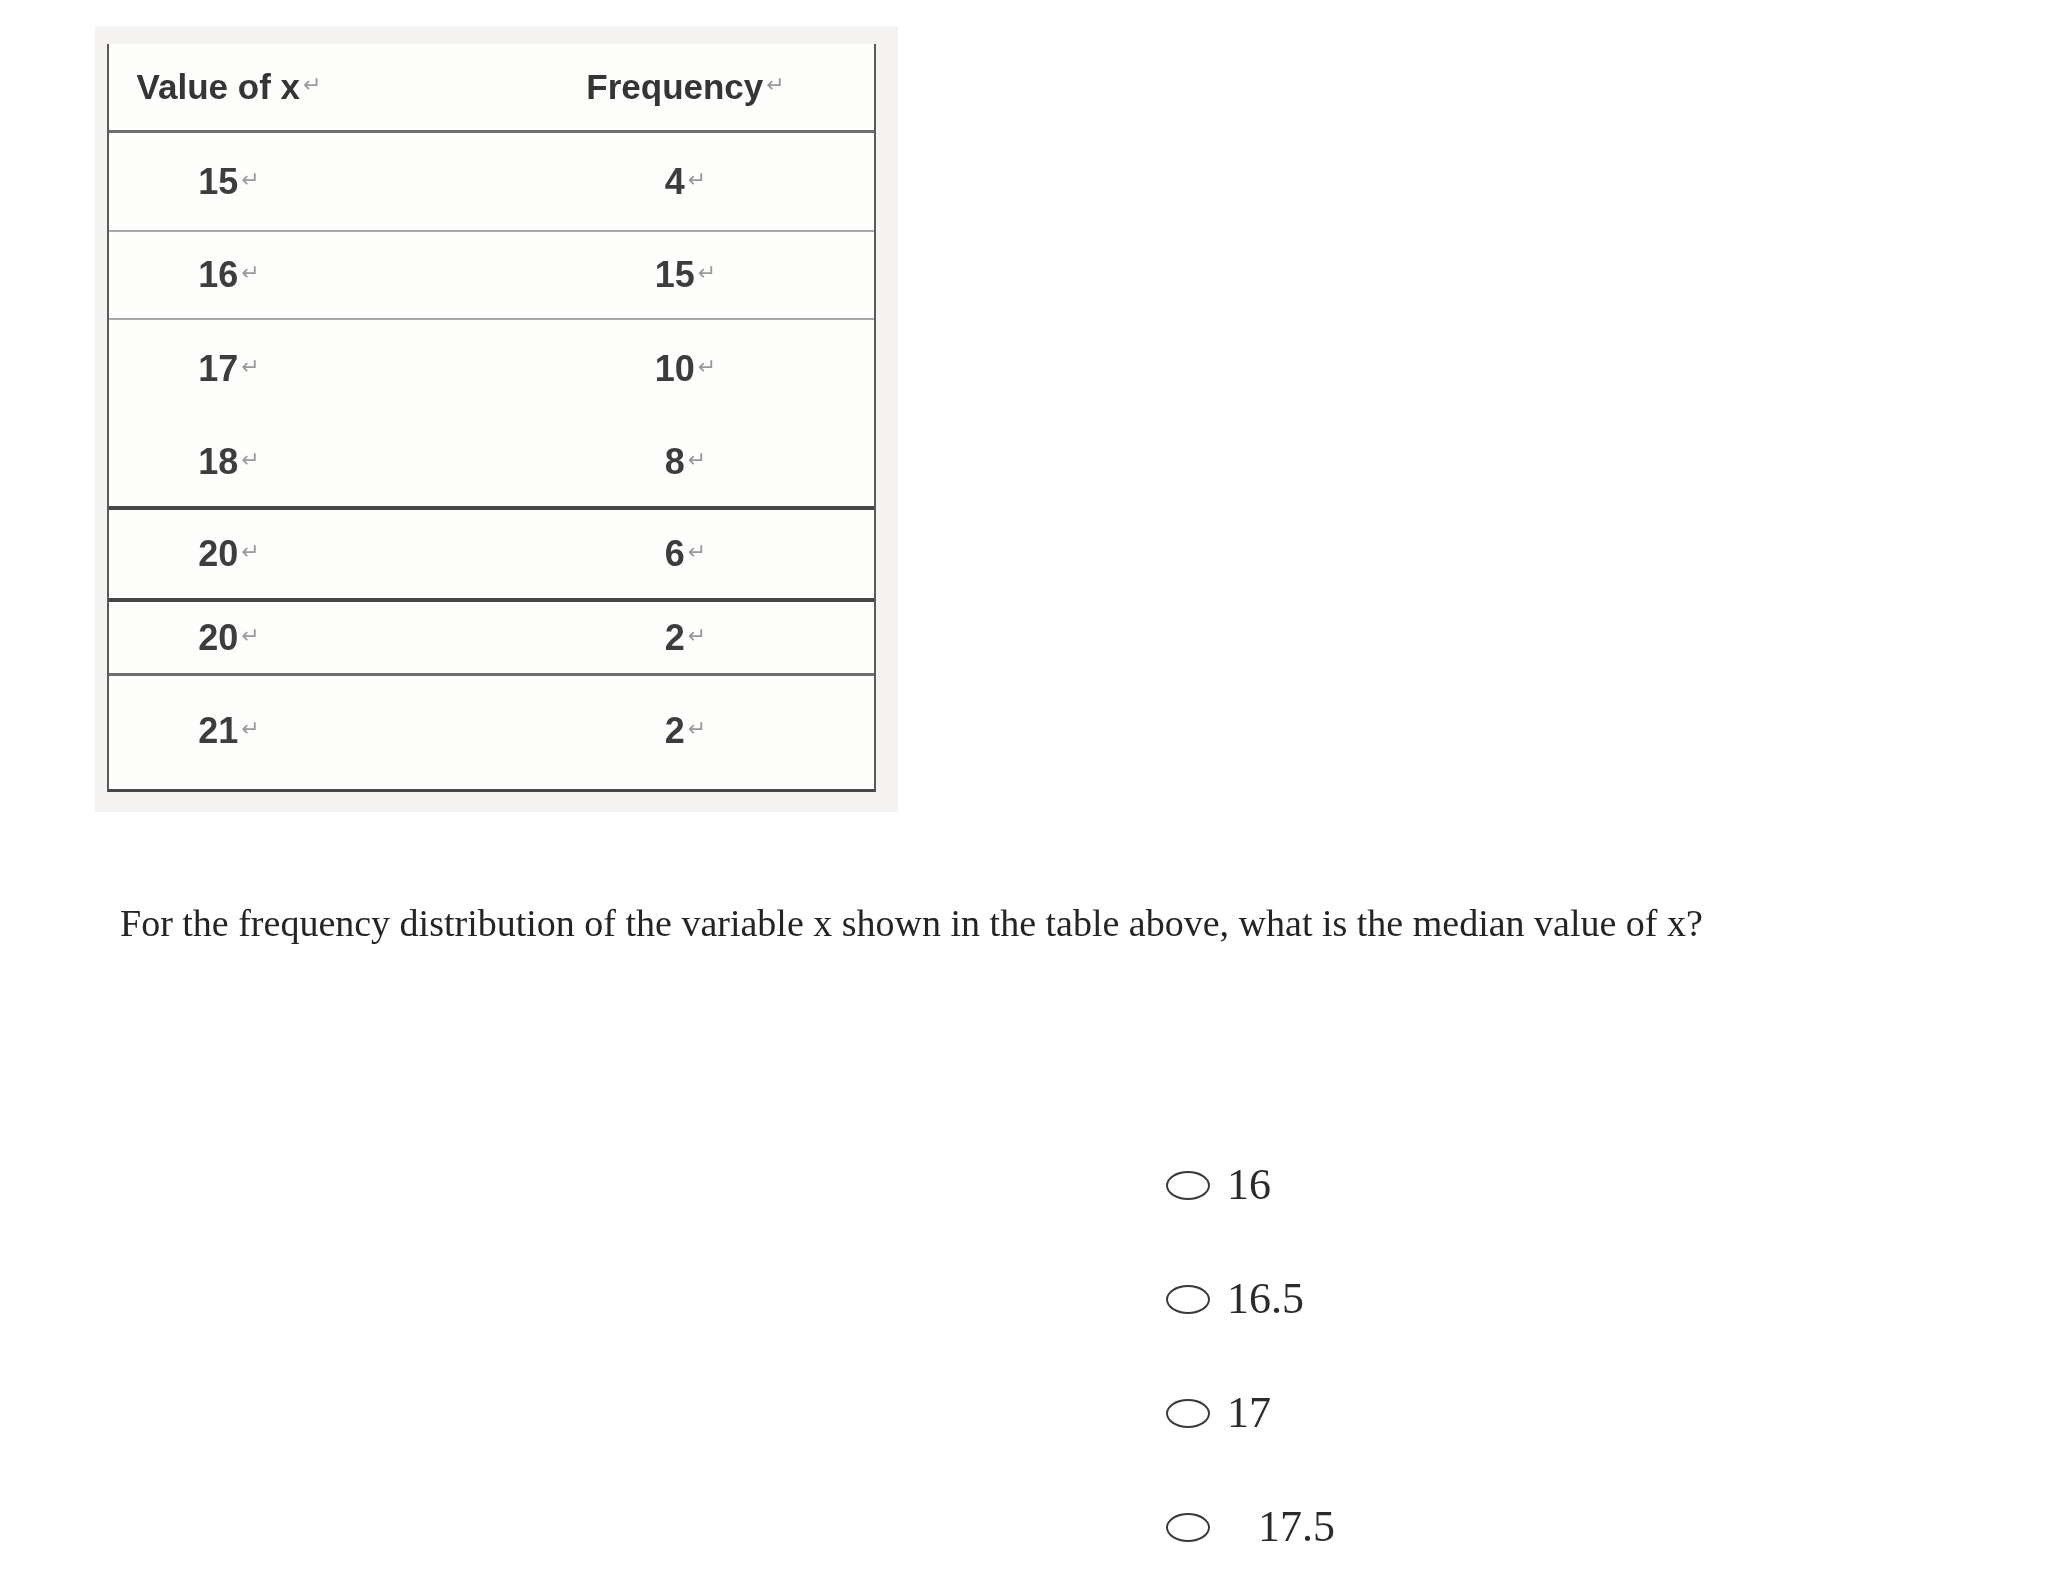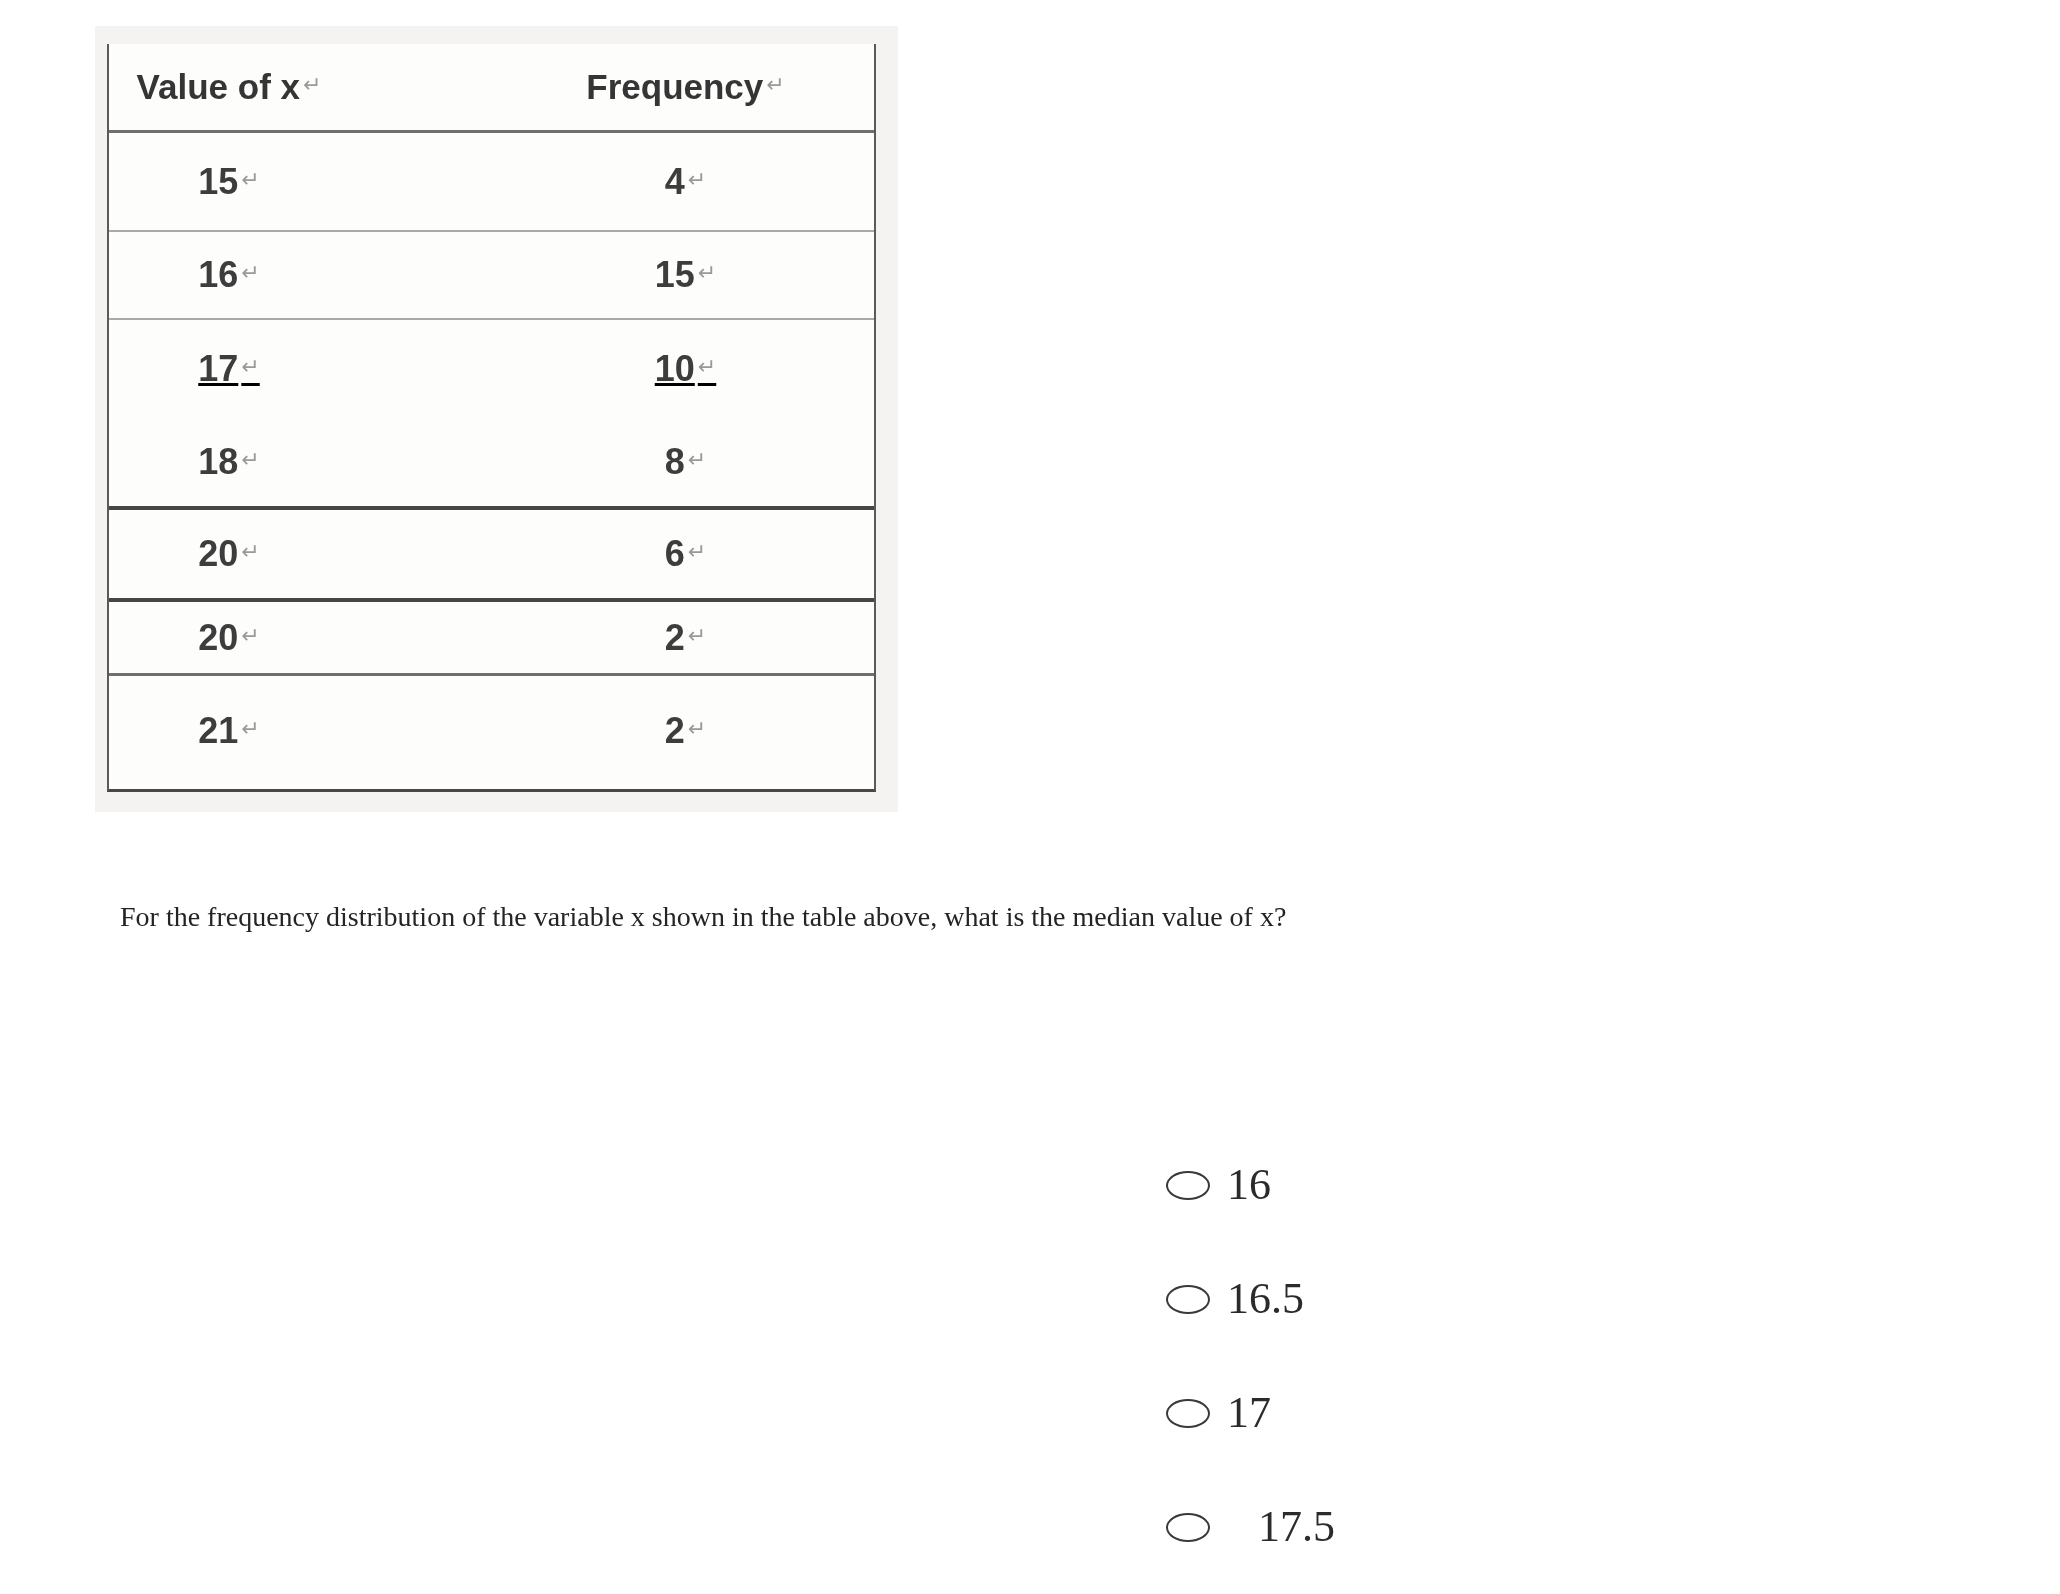--- a/index.html
+++ b/index.html
@@ -23,34 +23,34 @@
   .trow {
     display:grid; grid-template-columns:240px 1fr; align-items:center;
     box-sizing:border-box; width:100%;
   }
   .trow .cell { text-align:center; font-weight:700; color:#3d3d3d; font-size:36px; }
   .trow .cell.c2 { padding-left:148px; }
   .hdr-row { height:89px; border-bottom:3px solid #6f6f6f; }
   .hdr-row .cell { font-size:35px; color:#353535; }
   .r15 { height:99px; border-bottom:2px solid #a9a9a9; }
   .r16 { height:88px; border-bottom:2px solid #a9a9a9; }
-  .r17 { height:98px;text-decoration:underline; }
+  .r17 { height:98px; }
   .r18 { height:92px; border-bottom:4px solid #464646; }
   .r19 { height:92px; border-bottom:4px solid #464646; }
   .r20 { height:74px; border-bottom:3px solid #6f6f6f; }
   .r21 { height:110px; }
   .mark {
     font-size:22px; font-weight:400; color:#999999;
     position:relative; top:-7px; margin-left:3px;
   }
 
   
   .question {
     position:absolute; left:120px; top:901px;
-    font-family:"Liberation Serif", serif; font-size:28px; color:#242424;
+    font-family:"Liberation Serif", serif; font-size:38px; color:#242424;
     white-space:nowrap;
   }
 
   
   .option {
     position:absolute; left:1166px; height:60px;
     display:flex; align-items:center; gap:17px; cursor:pointer;
   }
   .opt1 { top:1155px; } .opt2 { top:1269px;justify-content:space-between; } .opt3 { top:1383px; } .opt4 { top:1497px;gap:48px; }
   .radio {

